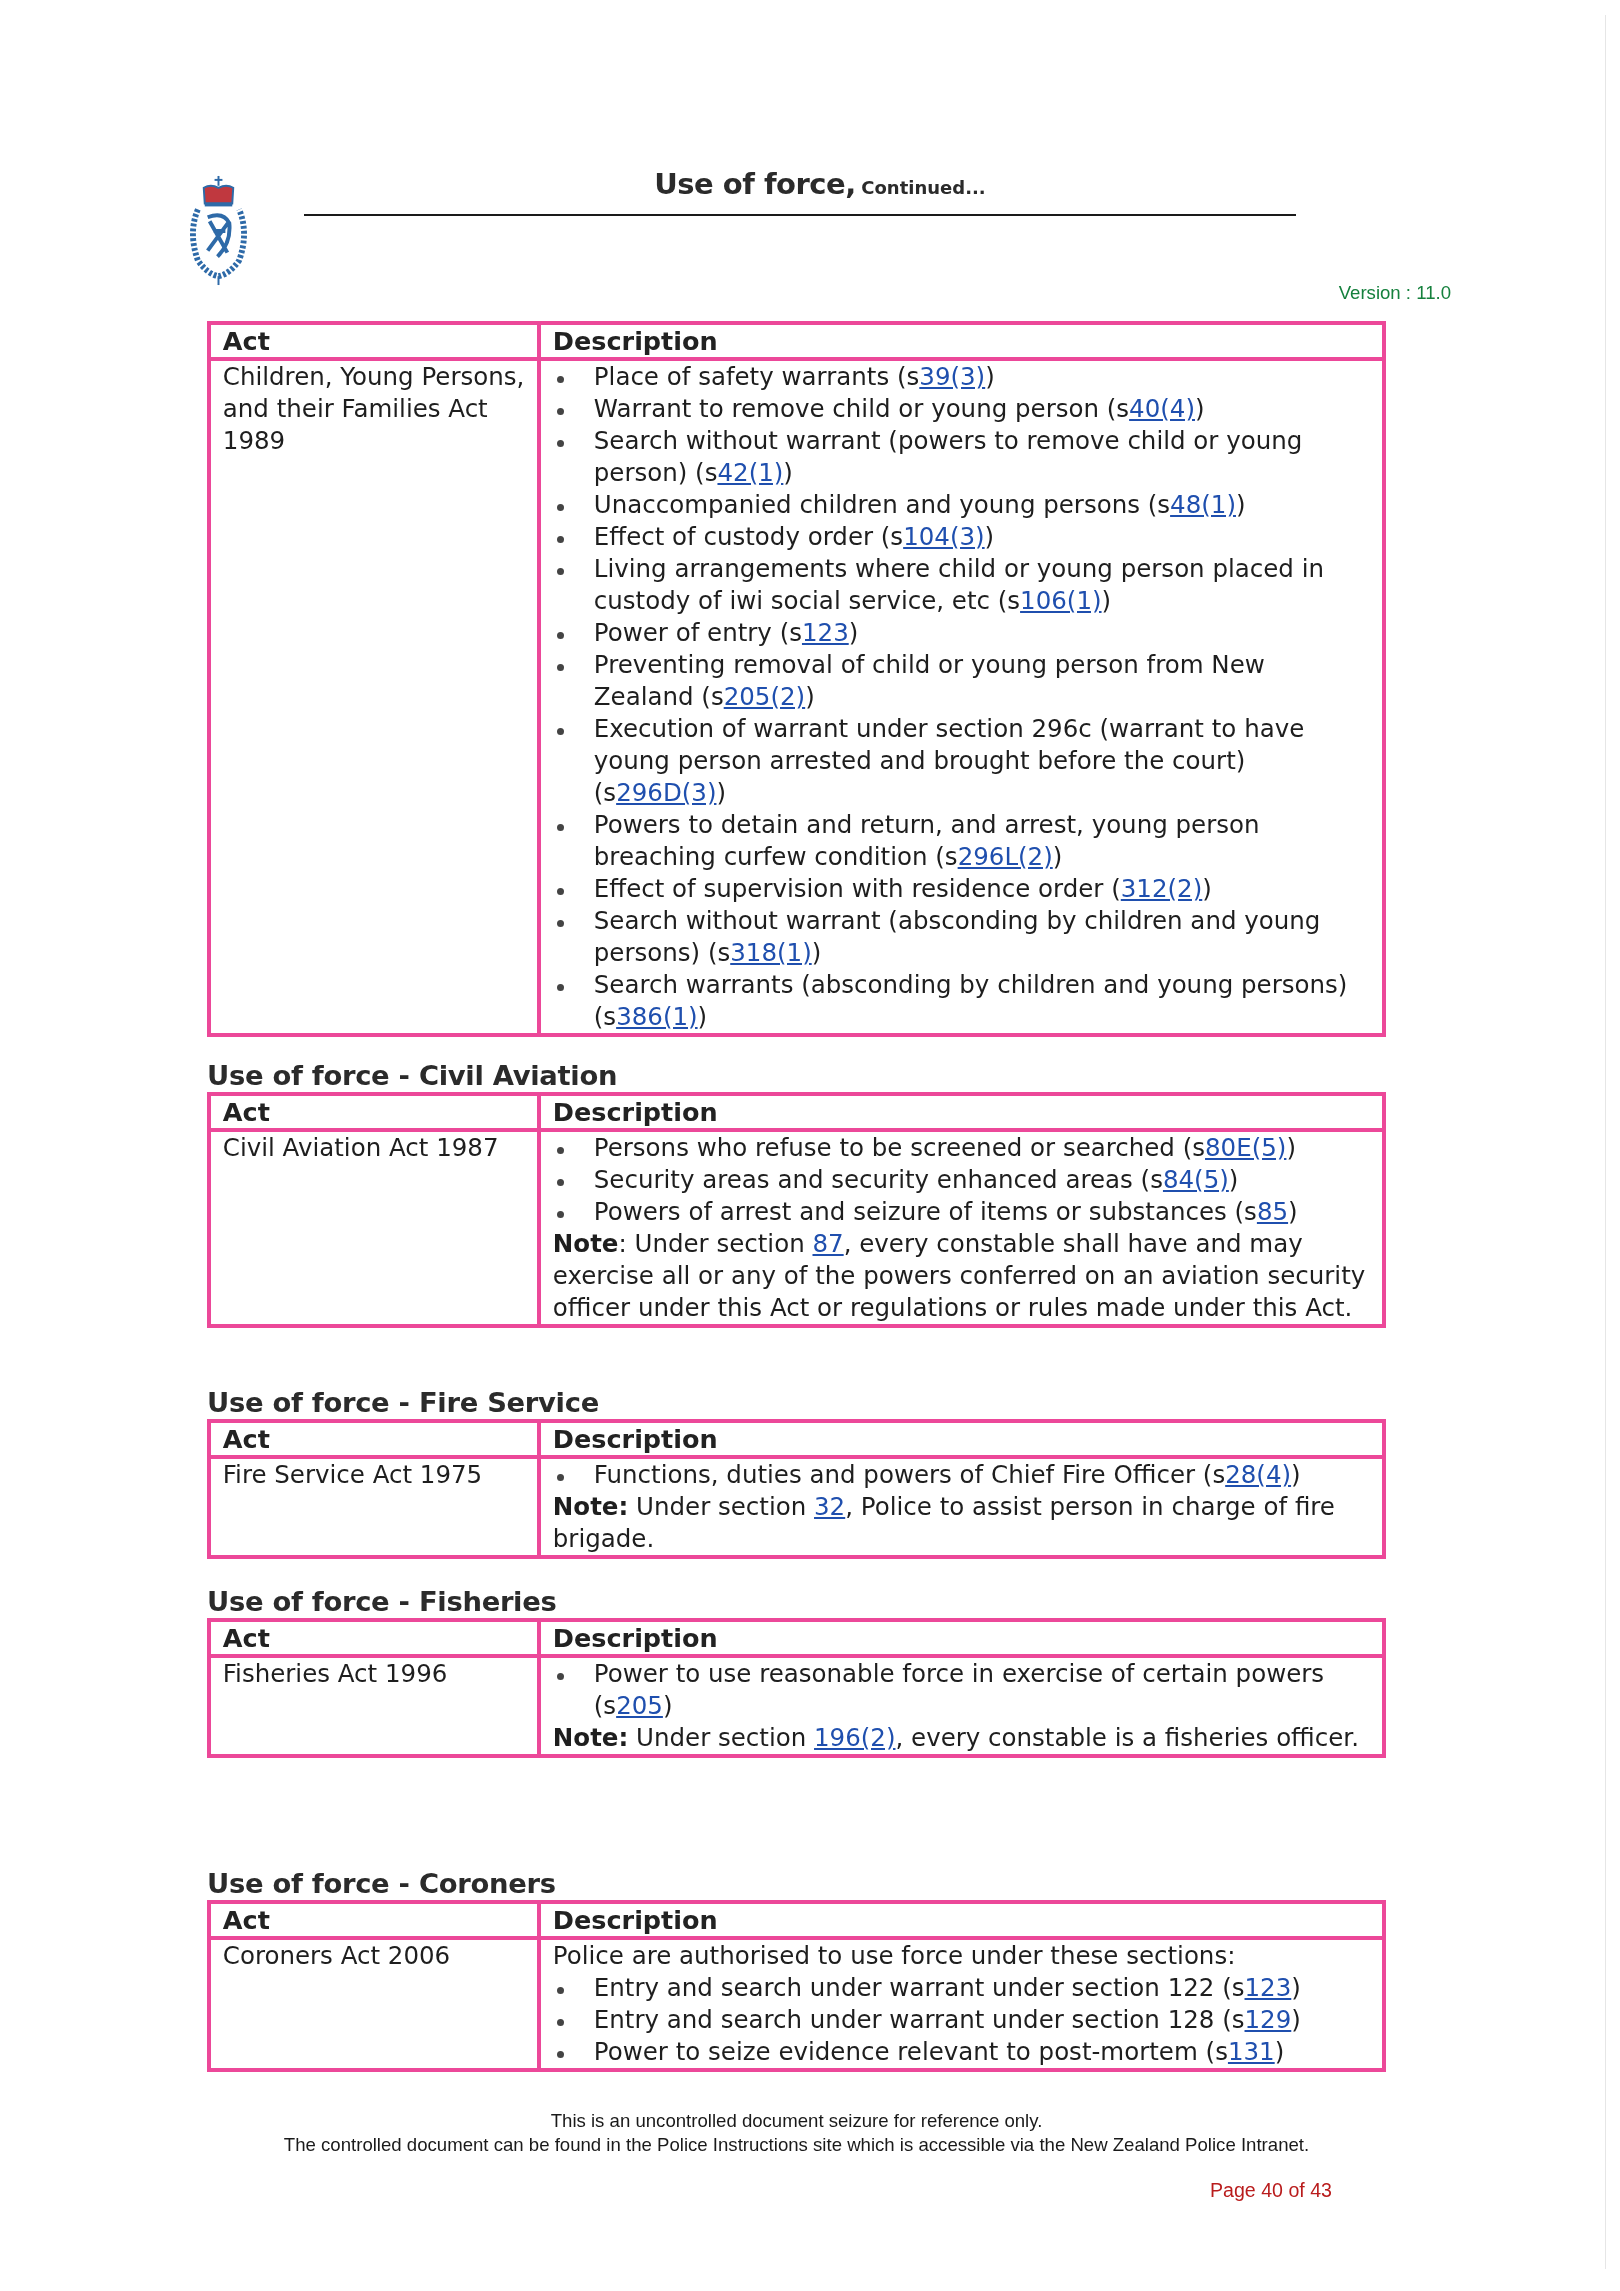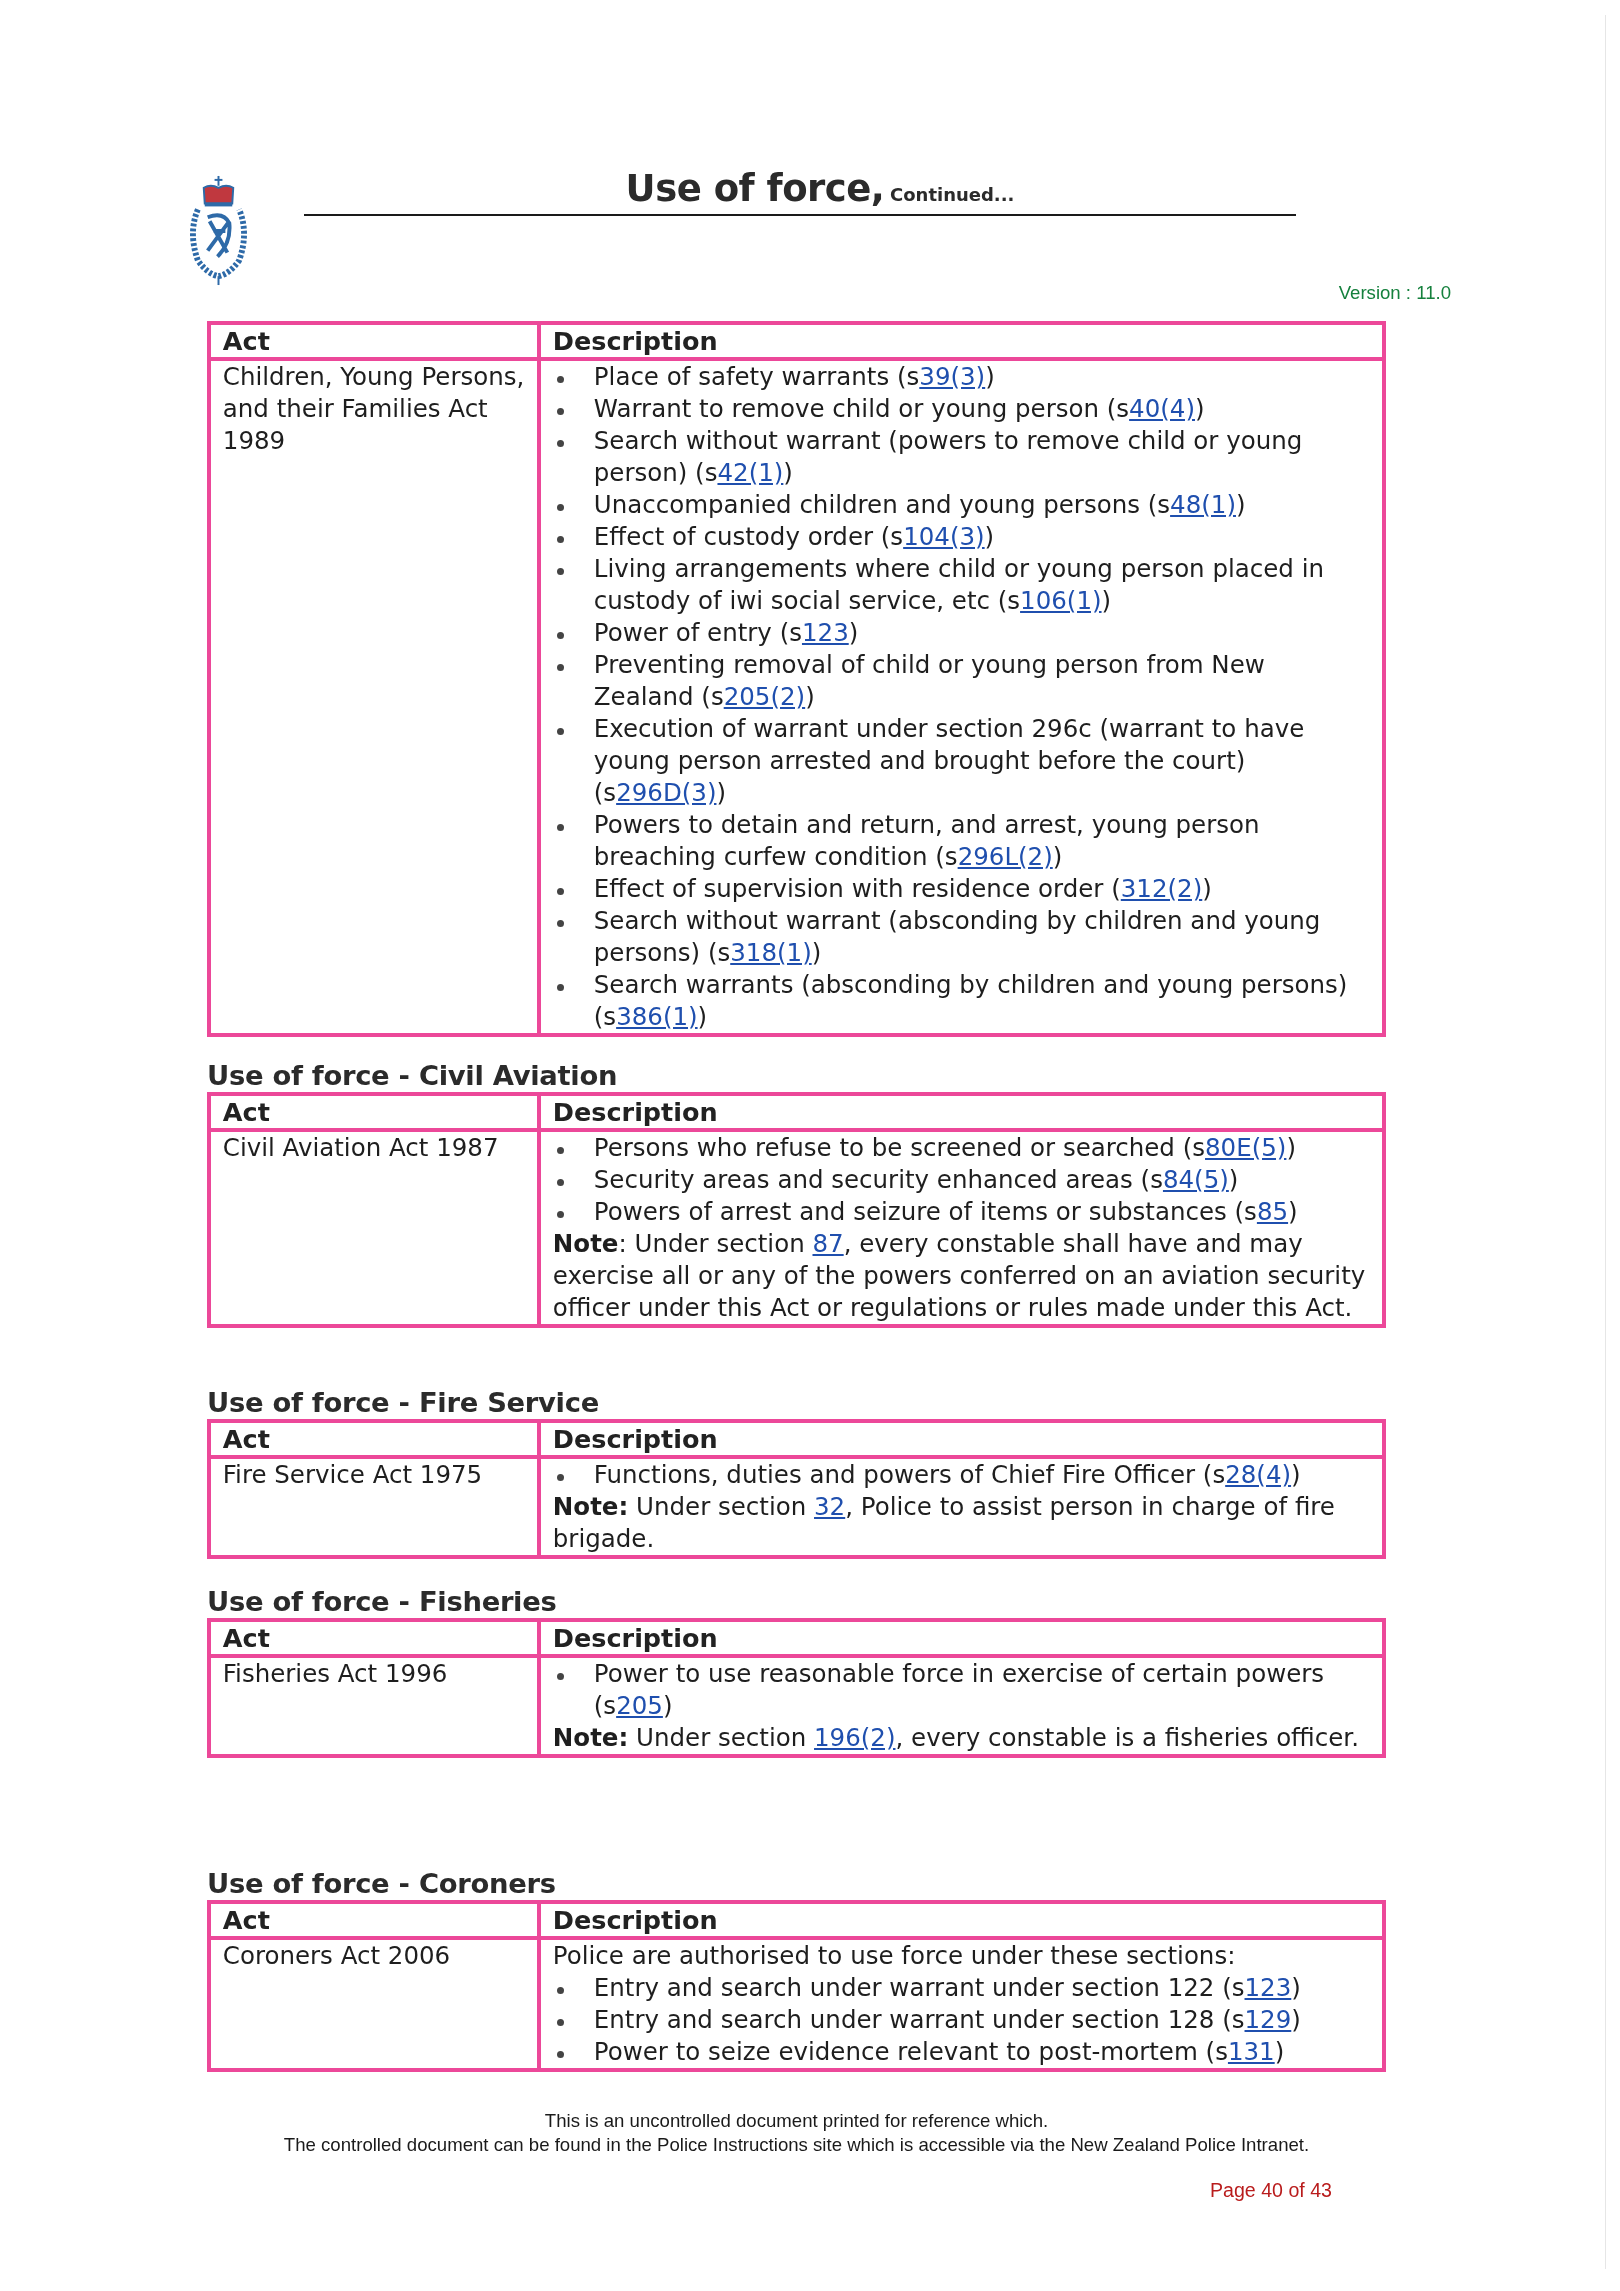--- a/index.html
+++ b/index.html
@@ -1,21 +1,21 @@
 <!DOCTYPE html>
 <html><head>
 <meta charset="utf-8">
 <style>
   html, body { margin: 0; padding: 0; background: #ffffff; }
   body { width: 1620px; height: 2292px; position: relative; overflow: hidden; color: #1a1a1a; }
 
   .logo { position: absolute; left: 184px; top: 174px; width: 69px; height: 113px; }
   .title { position: absolute; left: 304px; top: 167px; width: 992px; text-align: center;
            font-family: "DejaVu Sans", sans-serif; font-weight: bold; color: #2b2b2b; }
-  .title .big { font-size: 37px; letter-spacing: -0.5px; margin-left: 40px; }
+  .title .big { font-size: 29px; letter-spacing: -0.5px; margin-left: 40px; }
   .title .small { font-size: 18px; }
   .title-rule { position: absolute; left: 304px; top: 214px; width: 992px; height: 2px; background: #1a1a1a; }
   .version { position: absolute; right: 169px; top: 282px; font-family: "Liberation Sans", sans-serif; font-size: 18.6px; color: #15803d; }
 
   .block { position: absolute; left: 207px; width: 1179px; }
   .sec-title { font-family: "DejaVu Sans", sans-serif; font-weight: bold; font-size: 27.4px; color: #2b2b2b;
                line-height: 31px; margin: 0 0 1px 0; letter-spacing: -0.3px; }
   table.act { border-collapse: collapse; width: 1179px; table-layout: fixed;
               font-family: "DejaVu Sans", sans-serif; font-size: 24.5px; line-height: 32px; }
   table.act col.c1 { width: 330px; }
@@ -186,18 +186,18 @@
               <li><span>Entry and search under warrant under section 128 (s</span><a class="ref" href="#">129</a><span>)</span></li>
               <li><span>Power to seize evidence relevant to post-mortem (s</span><a class="ref" href="#">131</a><span>)</span></li>
             </ul>
       </td>
     </tr>
   </tbody>
     </table>
 </div>
 
 <div class="footer" style="top:2109px;">
-  <div>This is an uncontrolled document printed for reference which.</div>
+  <div>This is an uncontrolled document seizure for reference only.</div>
   <div>The controlled document can be found in the Police Instructions site which is accessible via the New Zealand Police Intranet.</div>
 </div>
 <div class="pageno">Page 40 of 43</div>
 <div class="edge-line"></div>
 
 
 </body></html>

